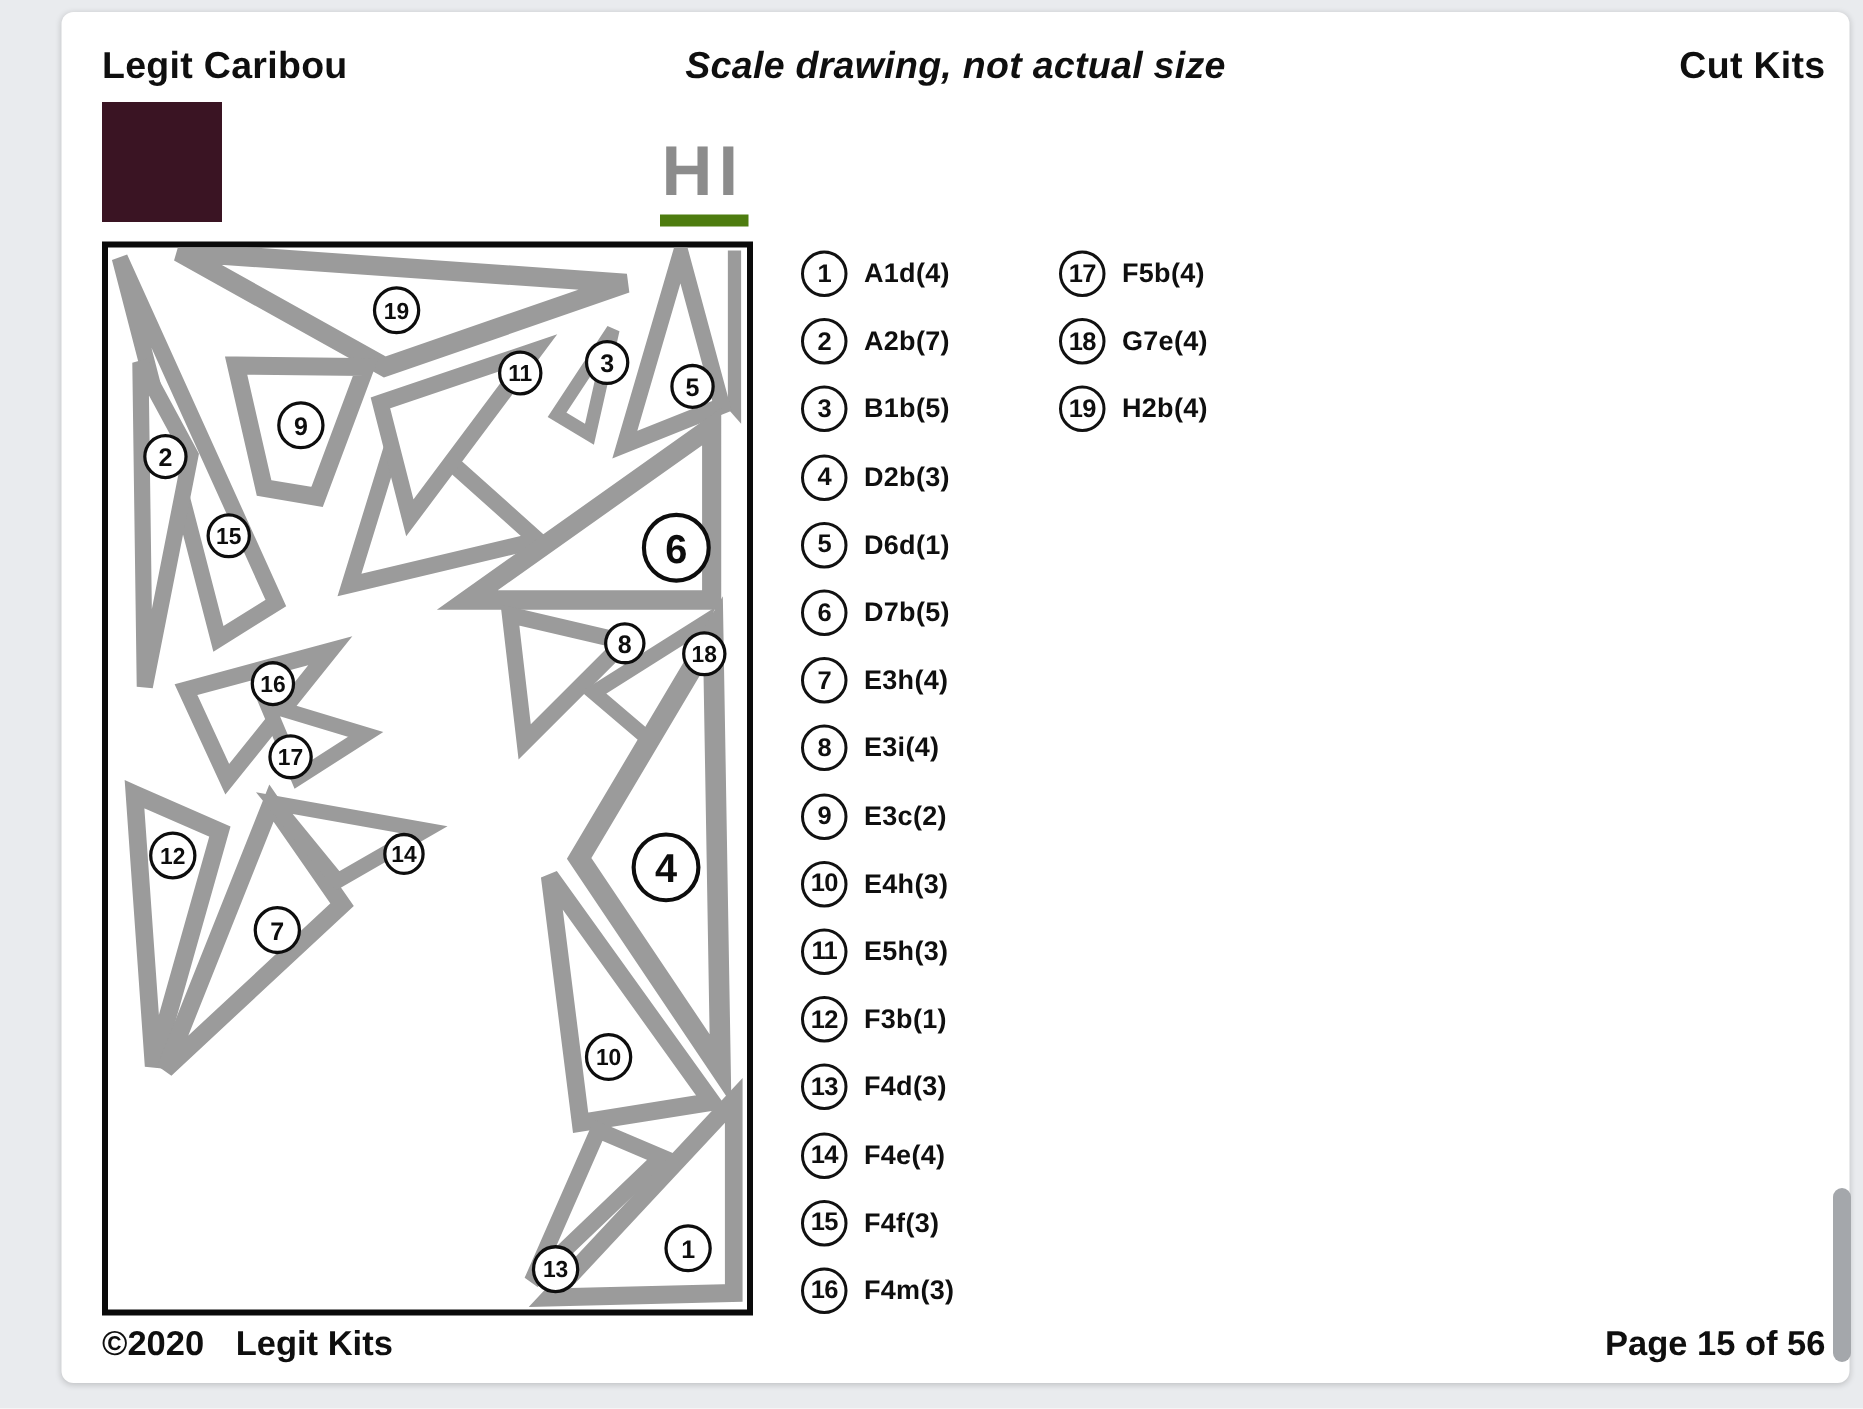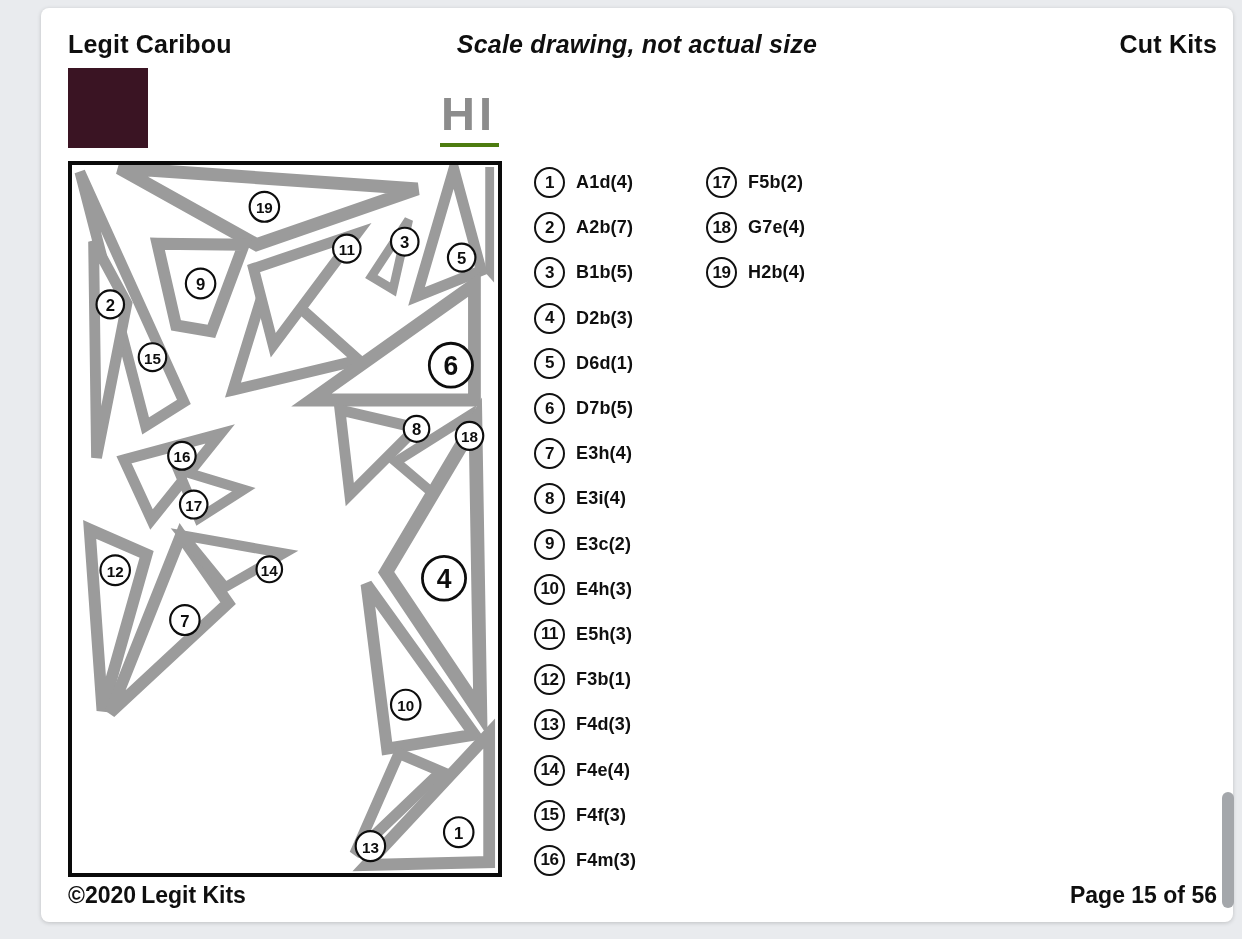--- a/index.html
+++ b/index.html
@@ -27,21 +27,21 @@
     width:80px; height:80px;
   }
   .fabric-info {
     position:absolute; left:116px; top:58px;
     font-size:24px; font-weight:bold; line-height:31.5px;
   }
   .section-code {
     position:absolute; left:399px; top:82px;
     font-size:47px; font-weight:bold; color:#8c8c8c;
     letter-spacing:4px; line-height:1;
-    border-bottom:4px solid #4d7c0f;
+    border-bottom:8px solid #4d7c0f;
     padding:0 3px 6px 1px;
   }
   .diagram {
     position:absolute; left:27px; top:153px;
     width:434px; height:716px;
     border:4px solid #0a0a0a;
     background:#fff;
   }
   .diagram svg { display:block; width:426px; height:708px; }
   .legend { position:absolute; left:493px; top:152px; }
@@ -50,21 +50,21 @@
   .legend-col.c2 { left:172px; }
   .legend-row { height:45.2px; display:flex; align-items:center; }
   .badge {
     width:31px; height:31px; flex:0 0 31px;
     border:2.5px solid #111; border-radius:50%;
     display:flex; align-items:center; justify-content:center;
     font-size:17px; font-weight:bold; margin-right:11px;
     letter-spacing:-0.5px;
   }
   .legend-label { font-size:18px; font-weight:bold; letter-spacing:0.2px; }
-  .footer { position:absolute; top:874px; font-size:23px; font-weight:bold; }
+  .footer { position:absolute; top:874px; font-size:23px; font-weight:bold;gap:16px; }
   .footer-left { left:27px; display:flex; }
   .footer-brand { margin-left:5px; }
   .footer-right { right:16px; }
   .scrollbar-thumb {
     position:absolute; left:1222px; top:792px;
     width:12px; height:116px;
     background:#a4a7ab; border-radius:6px;
   }
 </style>
 </head>
@@ -245,21 +245,21 @@
           <span class="legend-label">F4f(3)</span>
         </div>
         <div class="legend-row">
           <span class="badge">16</span>
           <span class="legend-label">F4m(3)</span>
         </div>
       </div>
     <div class="legend-col c2" id="legend-col-2">
         <div class="legend-row">
           <span class="badge">17</span>
-          <span class="legend-label">F5b(2)</span>
+          <span class="legend-label">F5b(4)</span>
         </div>
         <div class="legend-row">
           <span class="badge">18</span>
           <span class="legend-label">G7e(4)</span>
         </div>
         <div class="legend-row">
           <span class="badge">19</span>
           <span class="legend-label">H2b(4)</span>
         </div>
       </div>

